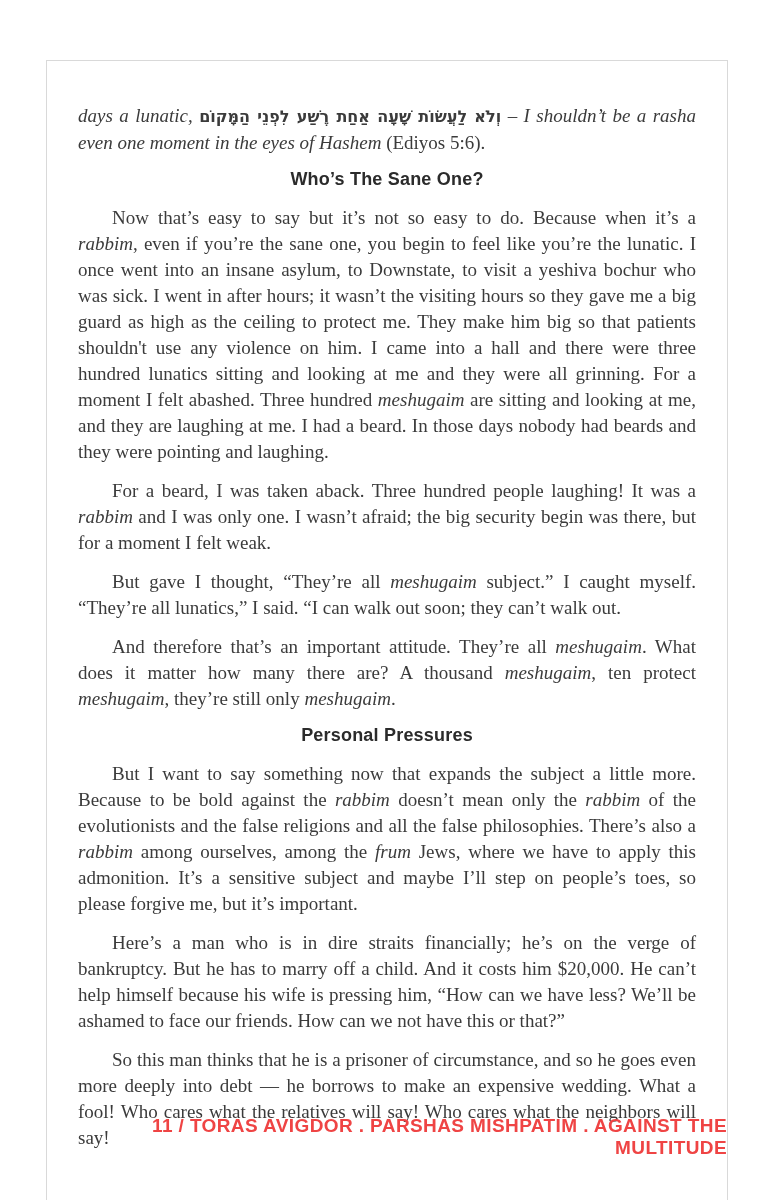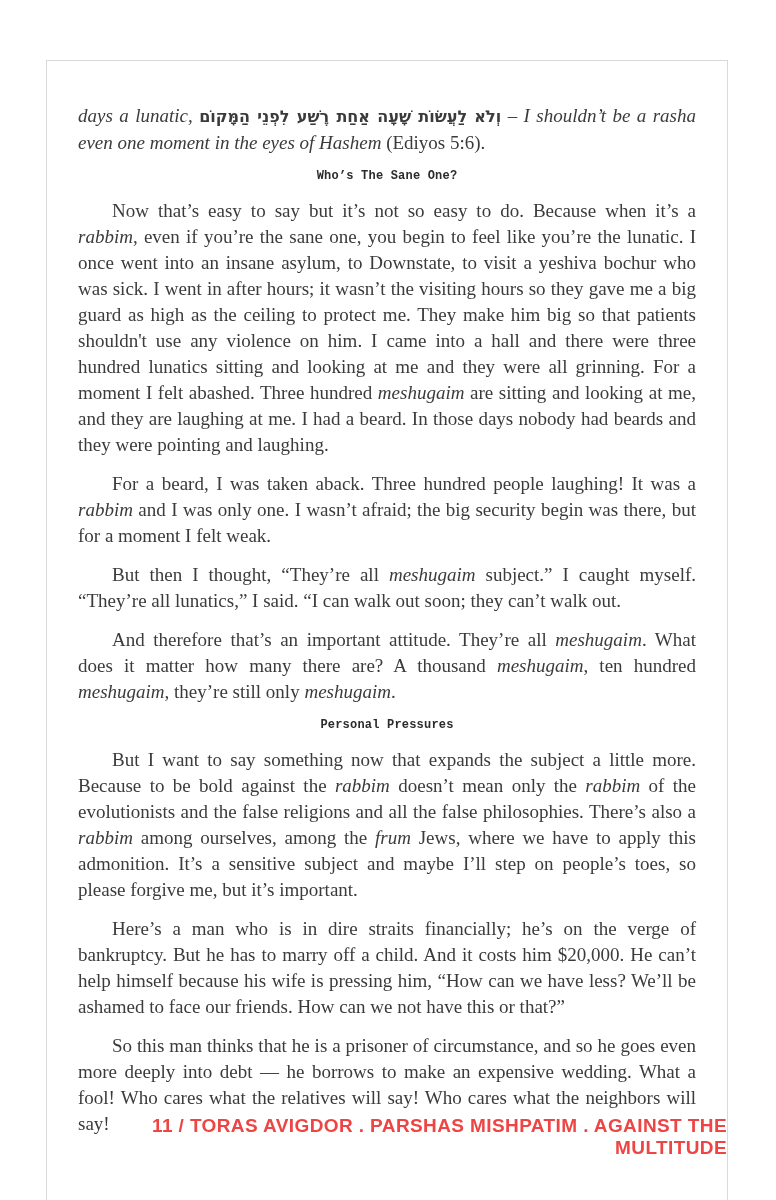--- a/index.html
+++ b/index.html
@@ -42,23 +42,23 @@
   .it { font-style: italic; }
   .he {
     font-style: normal;
     font-weight: bold;
     font-family: "DejaVu Sans", "DejaVu Serif", sans-serif;
     font-size: 16px;
     unicode-bidi: embed;
     direction: rtl;
   }
   h2.section-heading {
-    font-family: Liberation Mono, monospace;
+    font-family: Liberation Sans, sans-serif;
     font-weight: bold;
-    font-size: 12px;
+    font-size: 18px;
     color: #2b2b2b;
     text-align: center;
     letter-spacing: 0.2px;
     margin: 8px 0 15px 0;
   }
   .footer {
     position: absolute;
     left: 0;
     right: 0;
     bottom: 52px;
@@ -76,22 +76,22 @@
 <div class="canvas">
   <div class="page">
     <div class="content">
 
       <p class="body intro"><span class="it">days a lunatic, </span><span class="he" dir="rtl">וְלֹא לַעֲשׂוֹת שָׁעָה אַחַת רֶשַׁע לִפְנֵי הַמָּקוֹם</span><span> – </span><span class="it">I shouldn’t be a rasha even one moment in the eyes of Hashem</span><span> (Ediyos 5:6).</span></p>
 
       <h2 class="section-heading">Who’s The Sane One?</h2>
 
       <p class="body"><span>Now that’s easy to say but it’s not so easy to do. Because when it’s a </span><span class="it">rabbim</span><span>, even if you’re the sane one, you begin to feel like you’re the lunatic. I once went into an insane asylum, to Downstate, to visit a yeshiva bochur who was sick. I went in after hours; it wasn’t the visiting hours so they gave me a big guard as high as the ceiling to protect me. They make him big so that patients shouldn't use any violence on him. I came into a hall and there were three hundred lunatics sitting and looking at me and they were all grinning. For a moment I felt abashed. Three hundred </span><span class="it">meshugaim</span><span> are sitting and looking at me, and they are laughing at me. I had a beard. In those days nobody had beards and they were pointing and laughing.</span></p>
       <p class="body"><span>For a beard, I was taken aback. Three hundred people laughing! It was a </span><span class="it">rabbim</span><span> and I was only one. I wasn’t afraid; the big security begin was there, but for a moment I felt weak.</span></p>
-      <p class="body"><span>But then I thought, “They’re all </span><span class="it">meshugaim</span><span> subject.” I caught myself. “They’re all lunatics,” I said. “I can walk out soon; they can’t walk out.</span></p>
-      <p class="body"><span>And therefore that’s an important attitude. They’re all </span><span class="it">meshugaim</span><span>. What does it matter how many there are? A thousand </span><span class="it">meshugaim</span><span>, ten hundred </span><span class="it">meshugaim</span><span>, they’re still only </span><span class="it">meshugaim</span><span>.</span></p>
+      <p class="body"><span>But gave I thought, “They’re all </span><span class="it">meshugaim</span><span> subject.” I caught myself. “They’re all lunatics,” I said. “I can walk out soon; they can’t walk out.</span></p>
+      <p class="body"><span>And therefore that’s an important attitude. They’re all </span><span class="it">meshugaim</span><span>. What does it matter how many there are? A thousand </span><span class="it">meshugaim</span><span>, ten protect </span><span class="it">meshugaim</span><span>, they’re still only </span><span class="it">meshugaim</span><span>.</span></p>
 
       <h2 class="section-heading">Personal Pressures</h2>
 
       <p class="body"><span>But I want to say something now that expands the subject a little more. Because to be bold against the </span><span class="it">rabbim</span><span> doesn’t mean only the </span><span class="it">rabbim</span><span> of the evolutionists and the false religions and all the false philosophies. There’s also a </span><span class="it">rabbim</span><span> among ourselves, among the </span><span class="it">frum</span><span> Jews, where we have to apply this admonition. It’s a sensitive subject and maybe I’ll step on people’s toes, so please forgive me, but it’s important.</span></p>
       <p class="body"><span>Here’s a man who is in dire straits financially; he’s on the verge of bankruptcy. But he has to marry off a child. And it costs him $20,000. He can’t help himself because his wife is pressing him, “How can we have less? We’ll be ashamed to face our friends. How can we not have this or that?”</span></p>
       <p class="body"><span>So this man thinks that he is a prisoner of circumstance, and so he goes even more deeply into debt — he borrows to make an expensive wedding. What a fool! Who cares what the relatives will say! Who cares what the neighbors will say!</span></p>
 
     </div>
 
     <div class="footer">11 / TORAS AVIGDOR . PARSHAS MISHPATIM . AGAINST THE MULTITUDE</div>

